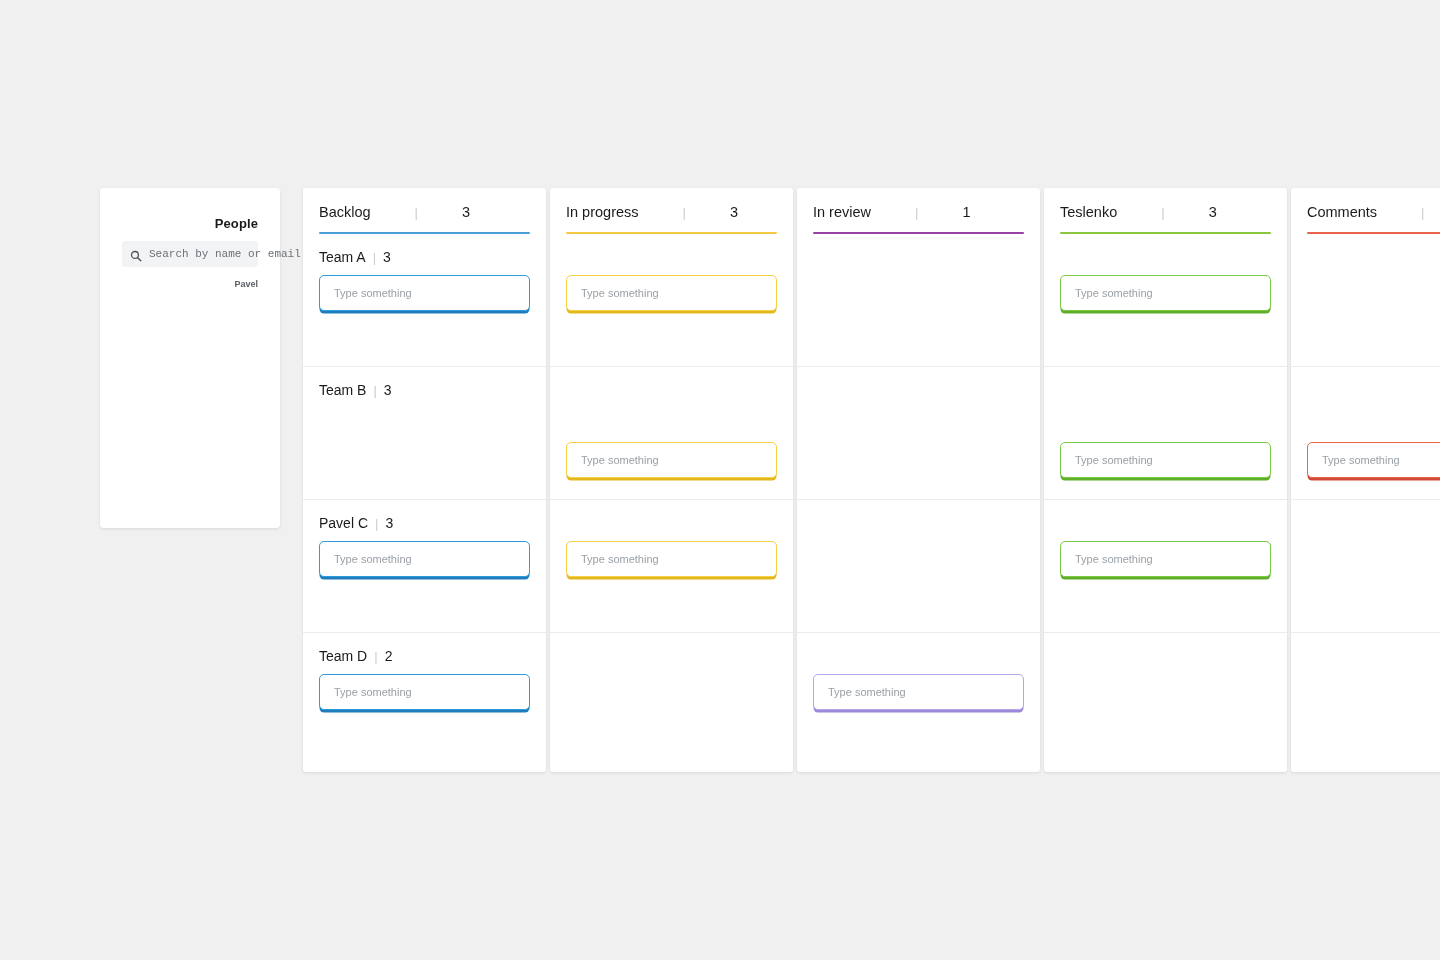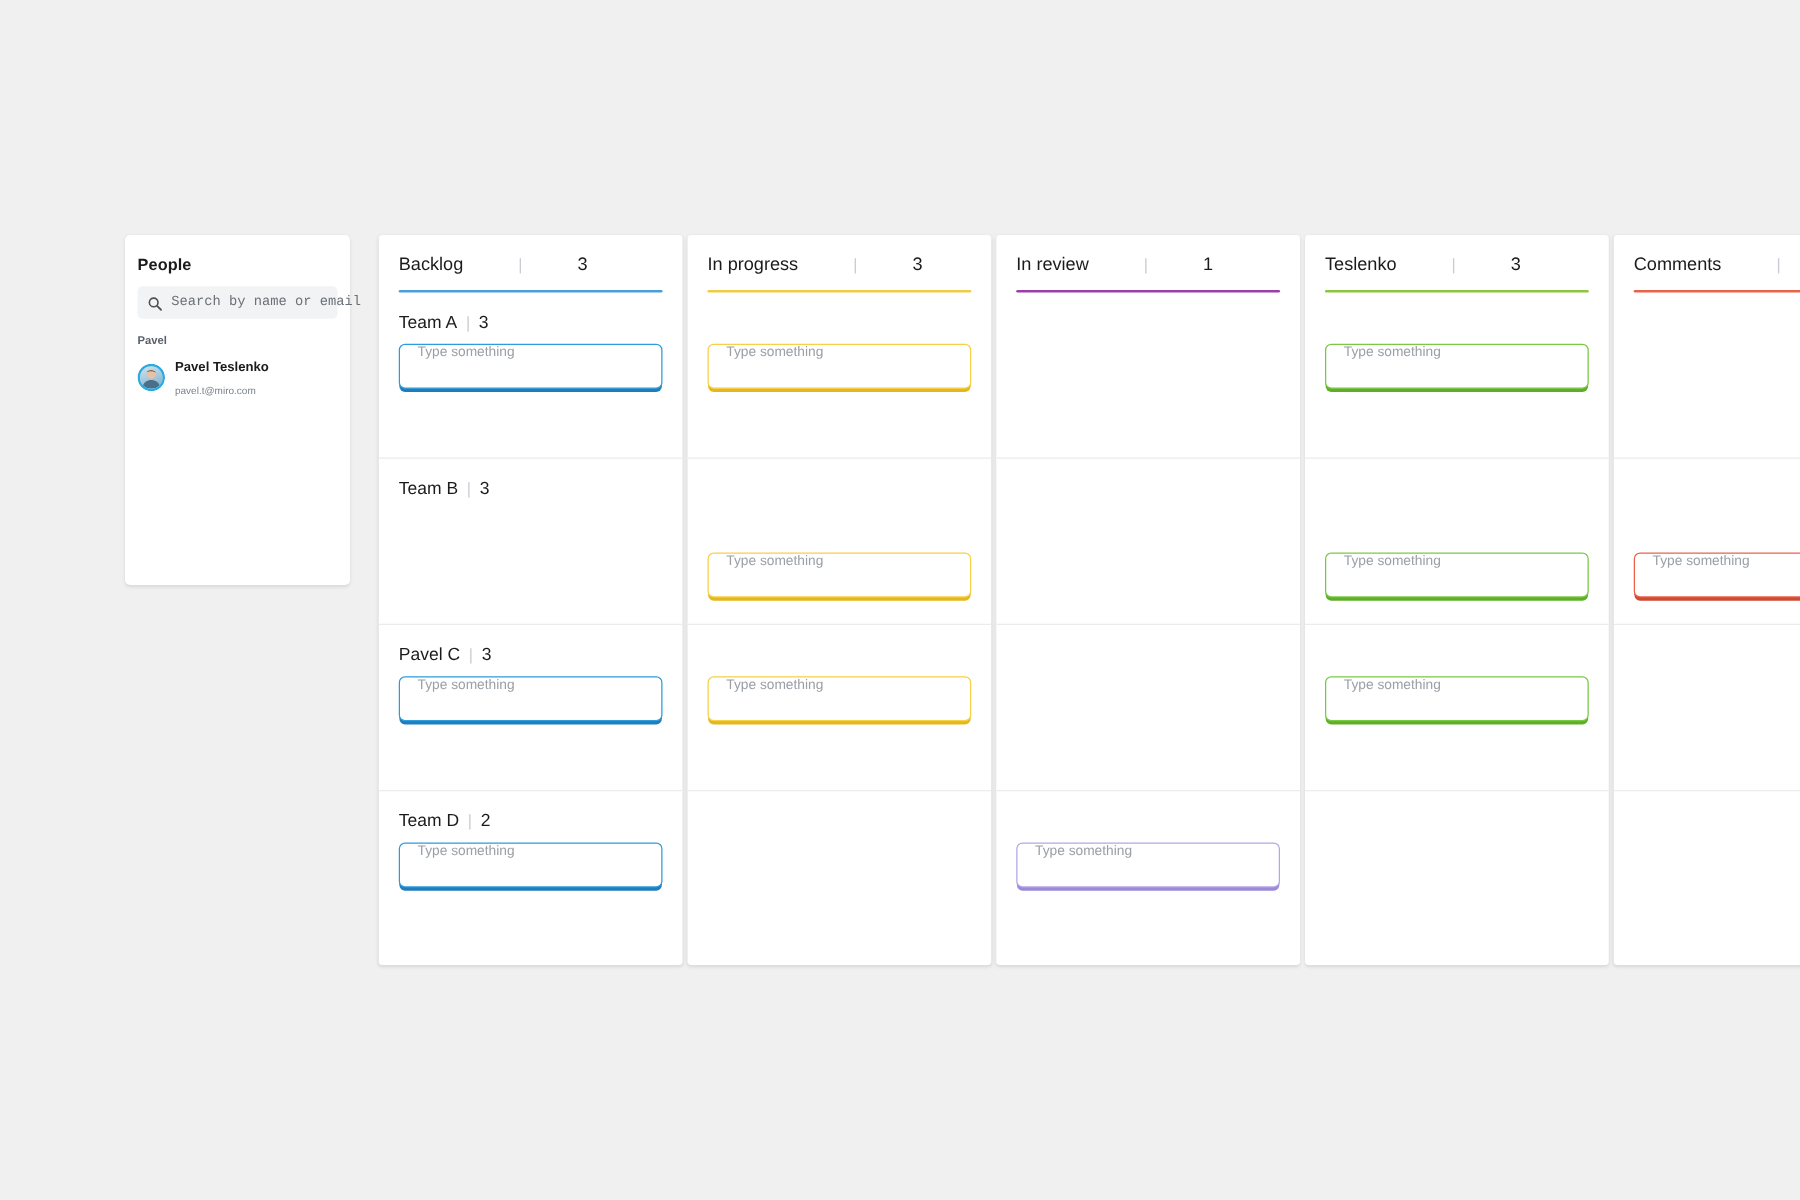--- a/index.html
+++ b/index.html
@@ -22,28 +22,29 @@
     top: 188px;
     width: 1340px;
     height: 584px;
     display: flex;
     align-items: flex-start;
   }
 
   
   .people-panel {
     width: 180px;
-    height: 280px;
+    height: 340px;
     background: #ffffff;
     border-radius: 4px;
     box-shadow: 0 1px 3px rgba(0,0,0,0.10);
     flex: 0 0 180px;
-    padding: 0;
-    box-sizing: border-box;
-    position: relative;
+    padding: 12px;
+    box-sizing: border-box;
+    position: relative;
+    text-align: right;
   }
   .people-title {
     font-size: 13px;
     font-weight: bold;
     color: #1a1a1a;
     padding: 16px 10px 0 10px;
     letter-spacing: 0.1px;
   }
   .search-box {
     margin: 10px 10px 0 10px;
@@ -177,21 +178,21 @@
     height: 19px;
     white-space: nowrap;
   }
   .row-label.spacer { visibility: hidden; }
 
   .card {
     height: 36px;
     border-radius: 5px;
     box-sizing: border-box;
     display: flex;
-    align-items: flex-start;
+    align-items: center;
     padding: 0 14px;
     background: #ffffff;
     font-size: 11px;
     color: #9aa0a6;
     cursor: text;
     position: relative;
   }
   .card-text { pointer-events: none; }
 
   .plus {
@@ -228,36 +229,20 @@
         <svg viewBox="0 0 16 16" width="12" height="12">
           <circle cx="6.6" cy="6.6" r="4.6" fill="none" stroke="#1a1a1a" stroke-width="1.7"></circle>
           <line x1="10.2" y1="10.2" x2="14.4" y2="14.4" stroke="#1a1a1a" stroke-width="1.9" stroke-linecap="round"></line>
         </svg>
       </span>
       <span class="search-placeholder">Search by name or email</span>
     </div>
 
     <div class="online-label">Pavel</div>
 
-    <div class="person-row">
-      <span class="avatar">
-        <span class="photo" style="background:linear-gradient(160deg,#cfe3ef 0%,#9fc3d9 60%,#7aa7c4 100%)">
-          <svg viewBox="0 0 18 18" width="18" height="18">
-            <circle cx="9" cy="6.4" r="3.5" fill="#e7c3a2"></circle>
-            <path d="M1.5 18 C2.5 12.5 6 11 9 11 C12 11 15.5 12.5 16.5 18 Z" fill="#4a6f8a"></path>
-            <path d="M5.4 5.2 C5.6 2.6 12.4 2.6 12.6 5.4 C12.2 3.7 5.9 3.6 5.4 5.2Z" fill="#5b4335"></path>
-          </svg>
-        </span>
-        <span class="ring" style="border-color:#2eaadc"></span>
-      </span>
-      <span class="person-meta">
-        <span class="person-name">Pavel Teslenko</span>
-        <span class="person-email">pavel.t@miro.com</span>
-      </span>
-    </div>
 
   </div>
 
   <div class="columns">
 
     <div class="column">
       <div class="col-header">
         <div class="col-header-text">
           <span>Backlog</span>
           <span class="col-sep">|</span>

